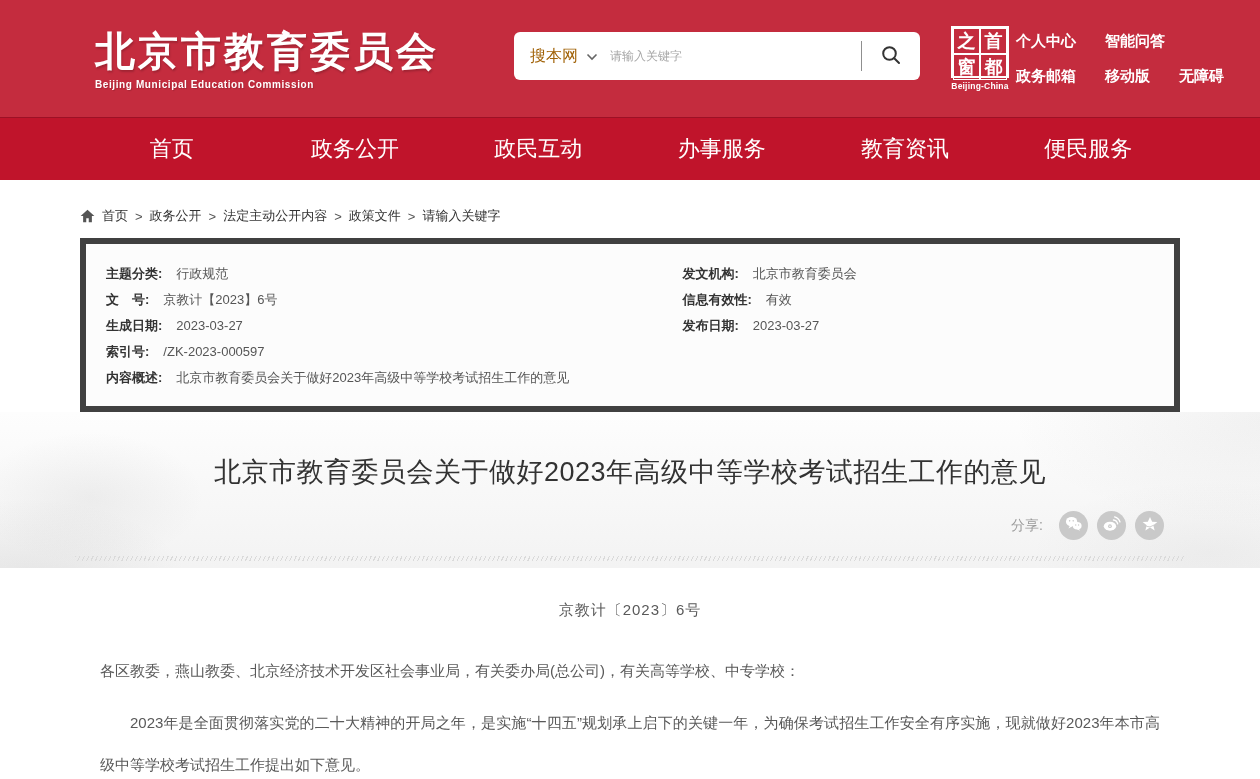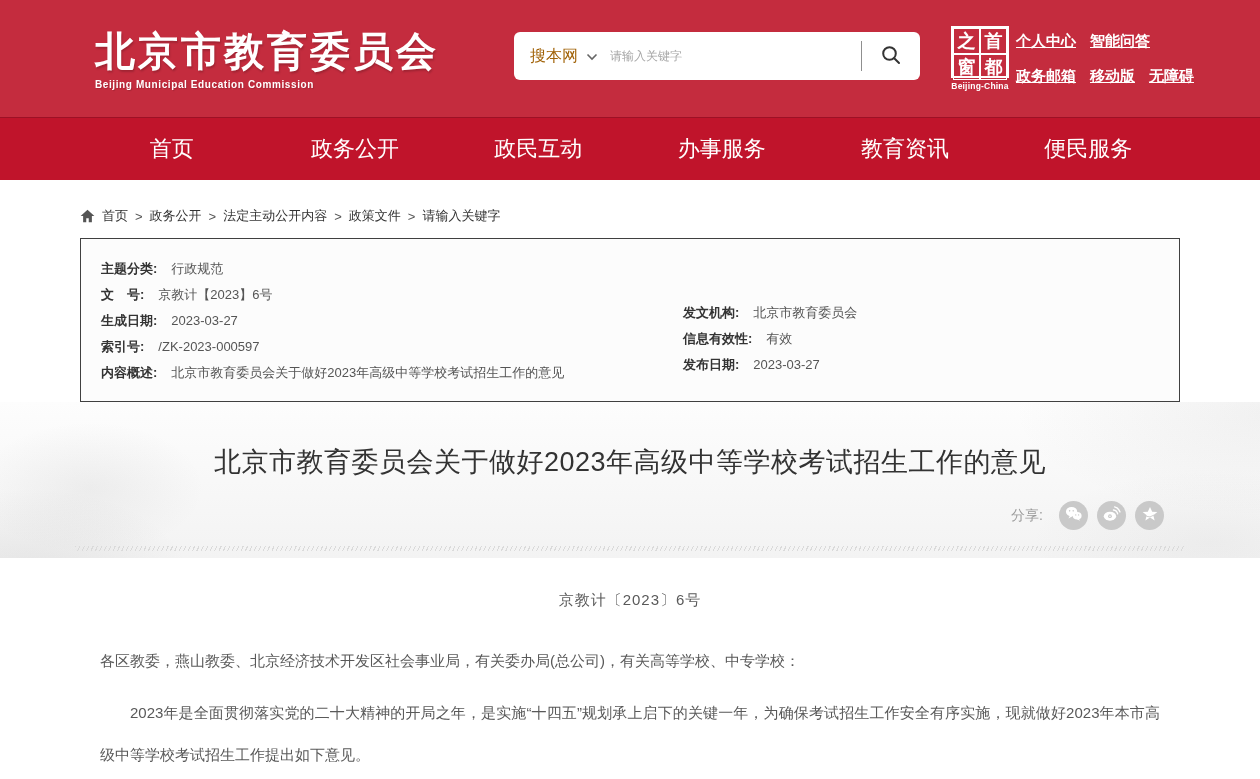--- a/index.html
+++ b/index.html
@@ -24,38 +24,38 @@
     background:none; border:none; cursor:pointer; }
 
   .cw-logo { position:absolute; left:948px; top:26px; width:64px; text-align:center; cursor:pointer; }
   .cw-grid { width:58px; height:52px; margin:0 auto; border:2px solid #fff;
     display:grid; grid-template-columns:1fr 1fr; grid-template-rows:1fr 1fr; }
   .cw-cell { display:flex; align-items:center; justify-content:center;
     font-size:18px; font-weight:bold; color:#fff; border:1px solid #fff; }
   .cw-caption { font-size:8.5px; font-weight:bold; color:#fff; margin-top:3px; letter-spacing:.2px; }
 
   .quick-links { position:absolute; left:1016px; top:32px; color:#fff; font-size:15px; font-weight:bold; }
-  .quick-row { display:flex; gap:14px; white-space:nowrap;text-decoration:underline; }
+  .quick-row { display:flex; gap:29px; white-space:nowrap; }
   .quick-row + .quick-row { margin-top:16px; }
 
   
   .nav { height:63px; background:#C0142B; border-top:1px solid #9D1125; }
   .nav-inner { width:1100px; height:100%; margin:0 auto; display:flex; }
   .nav-item { flex:1; text-align:center; line-height:62px; font-size:22px; color:#fff; cursor:pointer; }
 
   
   .crumb-row { width:1100px; margin:0 auto; padding-top:27px; display:flex; align-items:center;
     gap:7px; font-size:13px; color:#333; }
   .crumb-sep { color:#555; }
 
   
-  .meta-box { width:1100px; margin:13px auto 0; border:1px solid #404040; background:#fcfcfc;
+  .meta-box { width:1100px; margin:13px auto 0; border:6px solid #404040; background:#fcfcfc;
     padding:17px 20px 15px; display:flex; font-size:13px; }
   .meta-col-left { width:55%; }
-  .meta-col-right { flex:1;margin-top:44px; }
+  .meta-col-right { flex:1; }
   .meta-row { line-height:26px; display:flex; white-space:nowrap; }
   .meta-label { font-weight:bold; color:#333; margin-right:14px; }
   .meta-value { color:#555; }
 
   
   .title-band { position:relative; height:156px;
     background:
       radial-gradient(260px 150px at 30px 115%, rgba(90,90,90,.10), transparent 62%),
       radial-gradient(190px 110px at 90px 55%, rgba(90,90,90,.07), transparent 60%),
       radial-gradient(420px 170px at 101% 6%, rgba(90,90,90,.07), transparent 62%),

